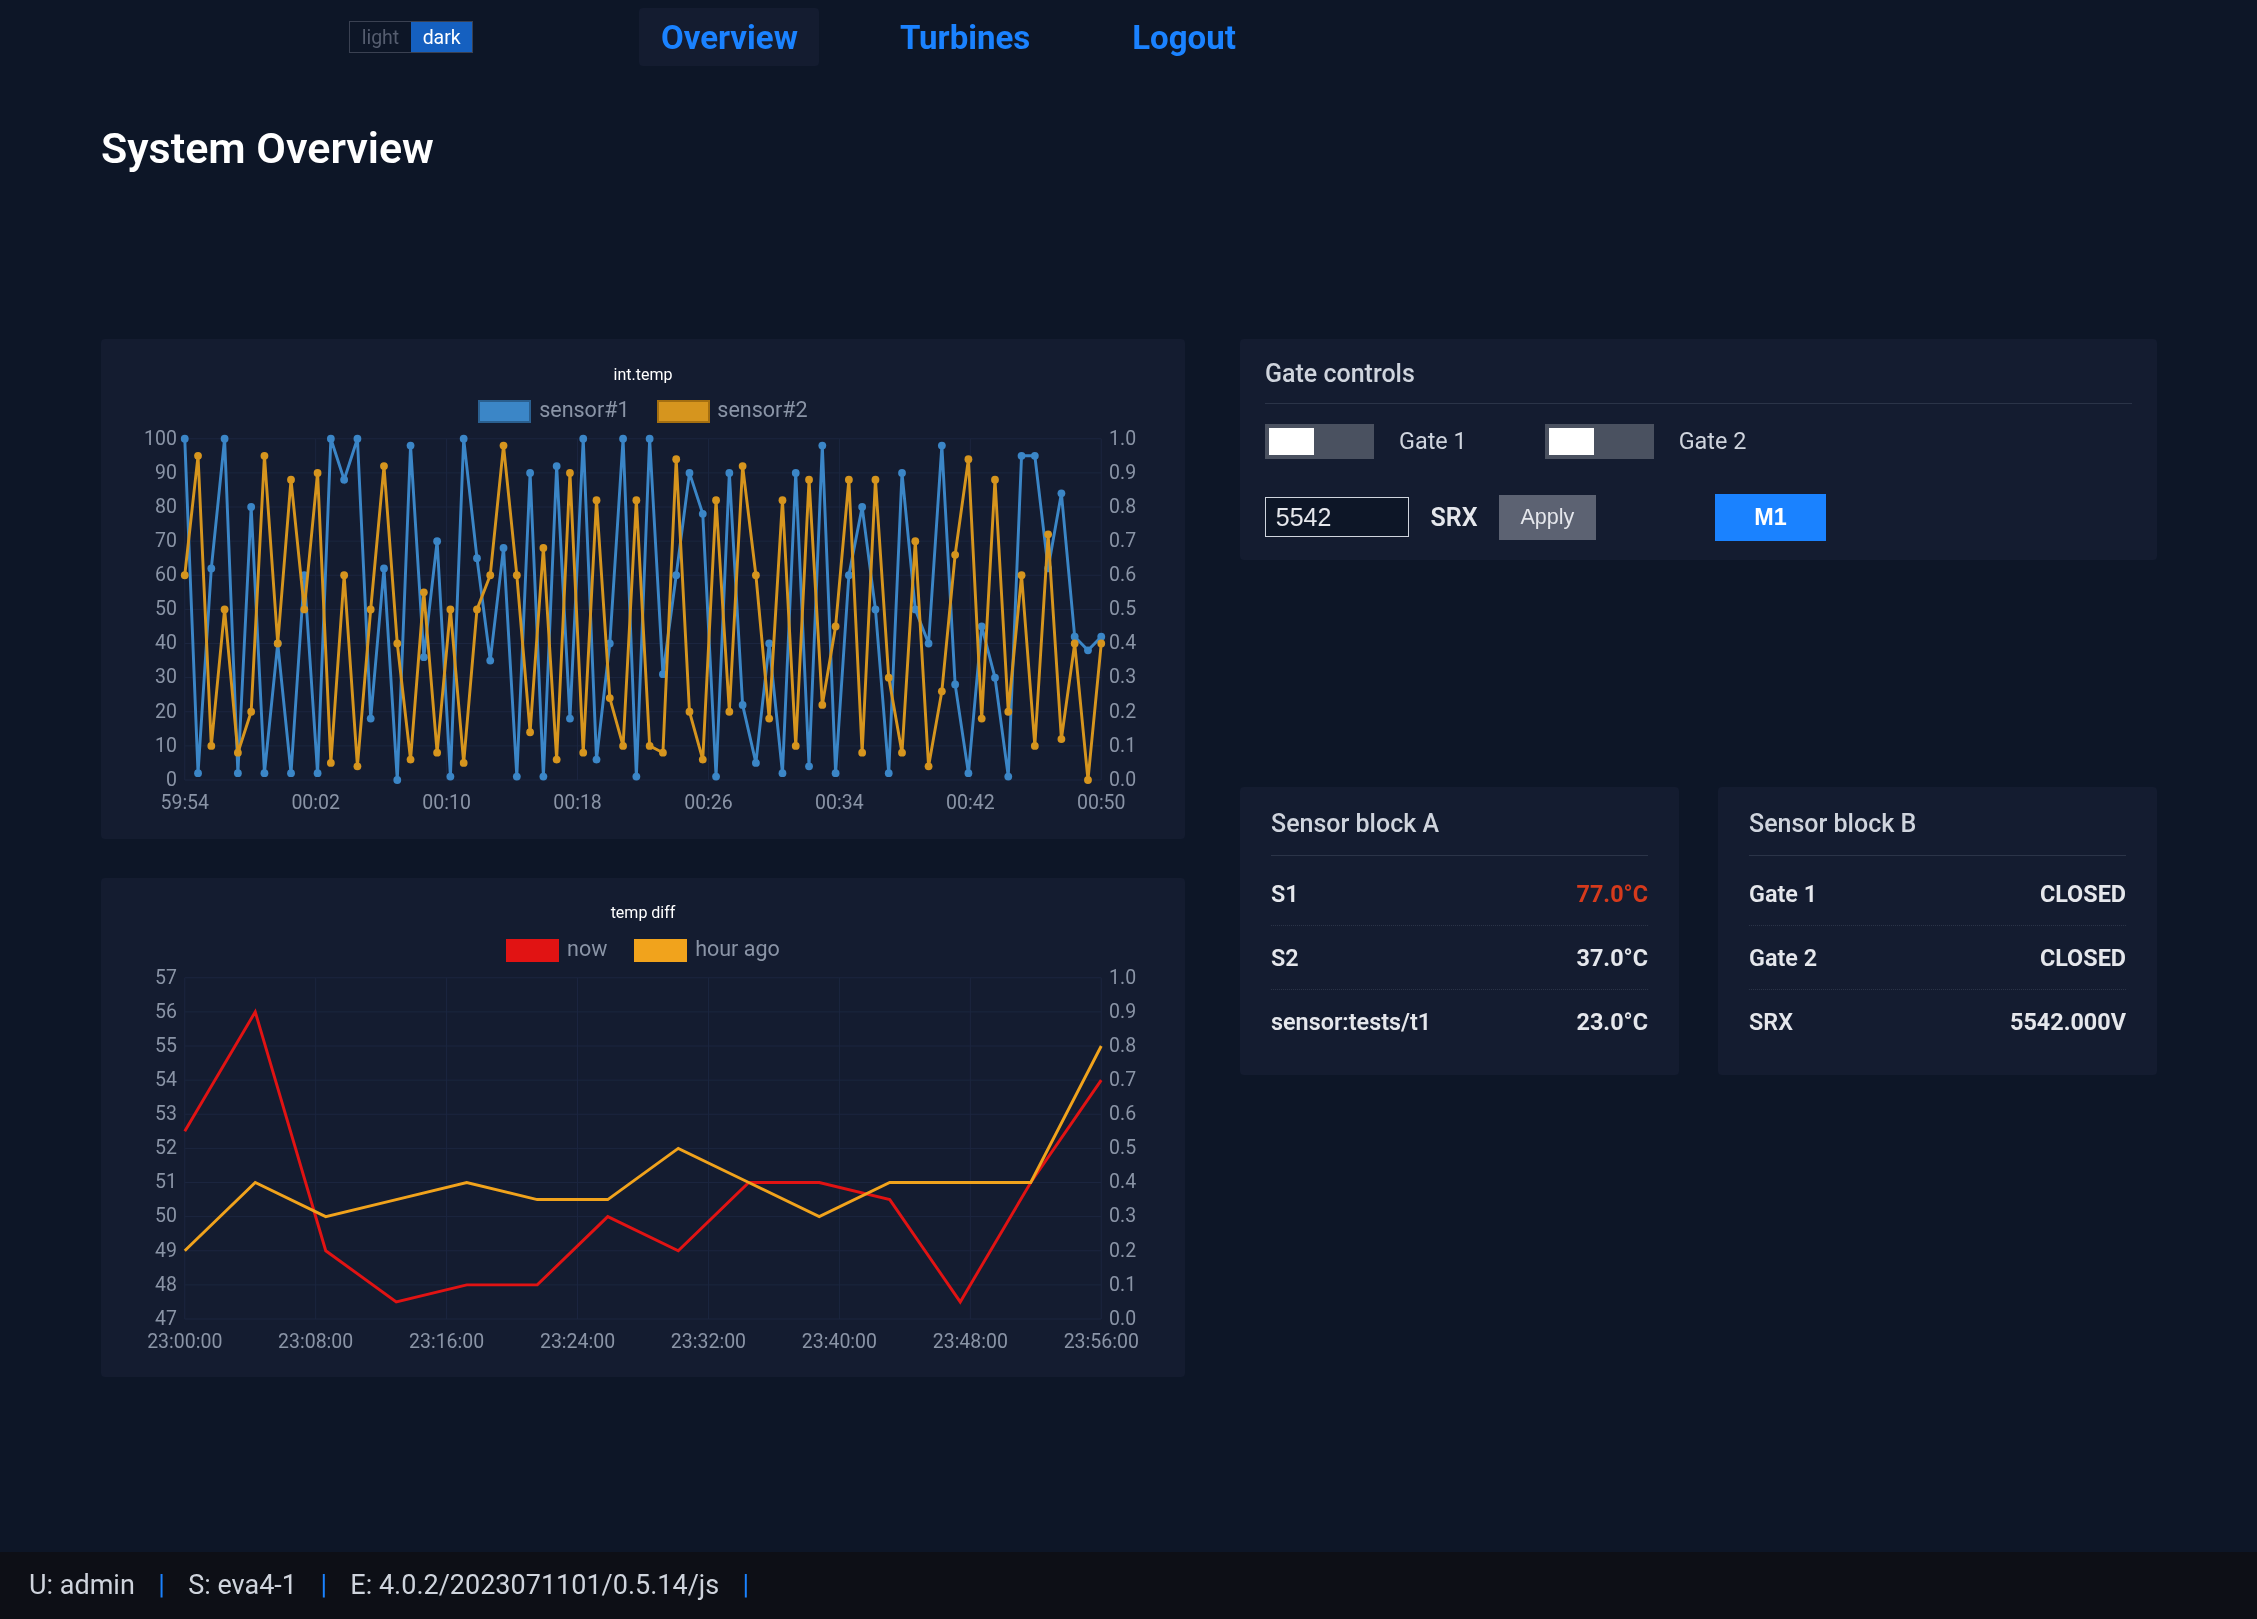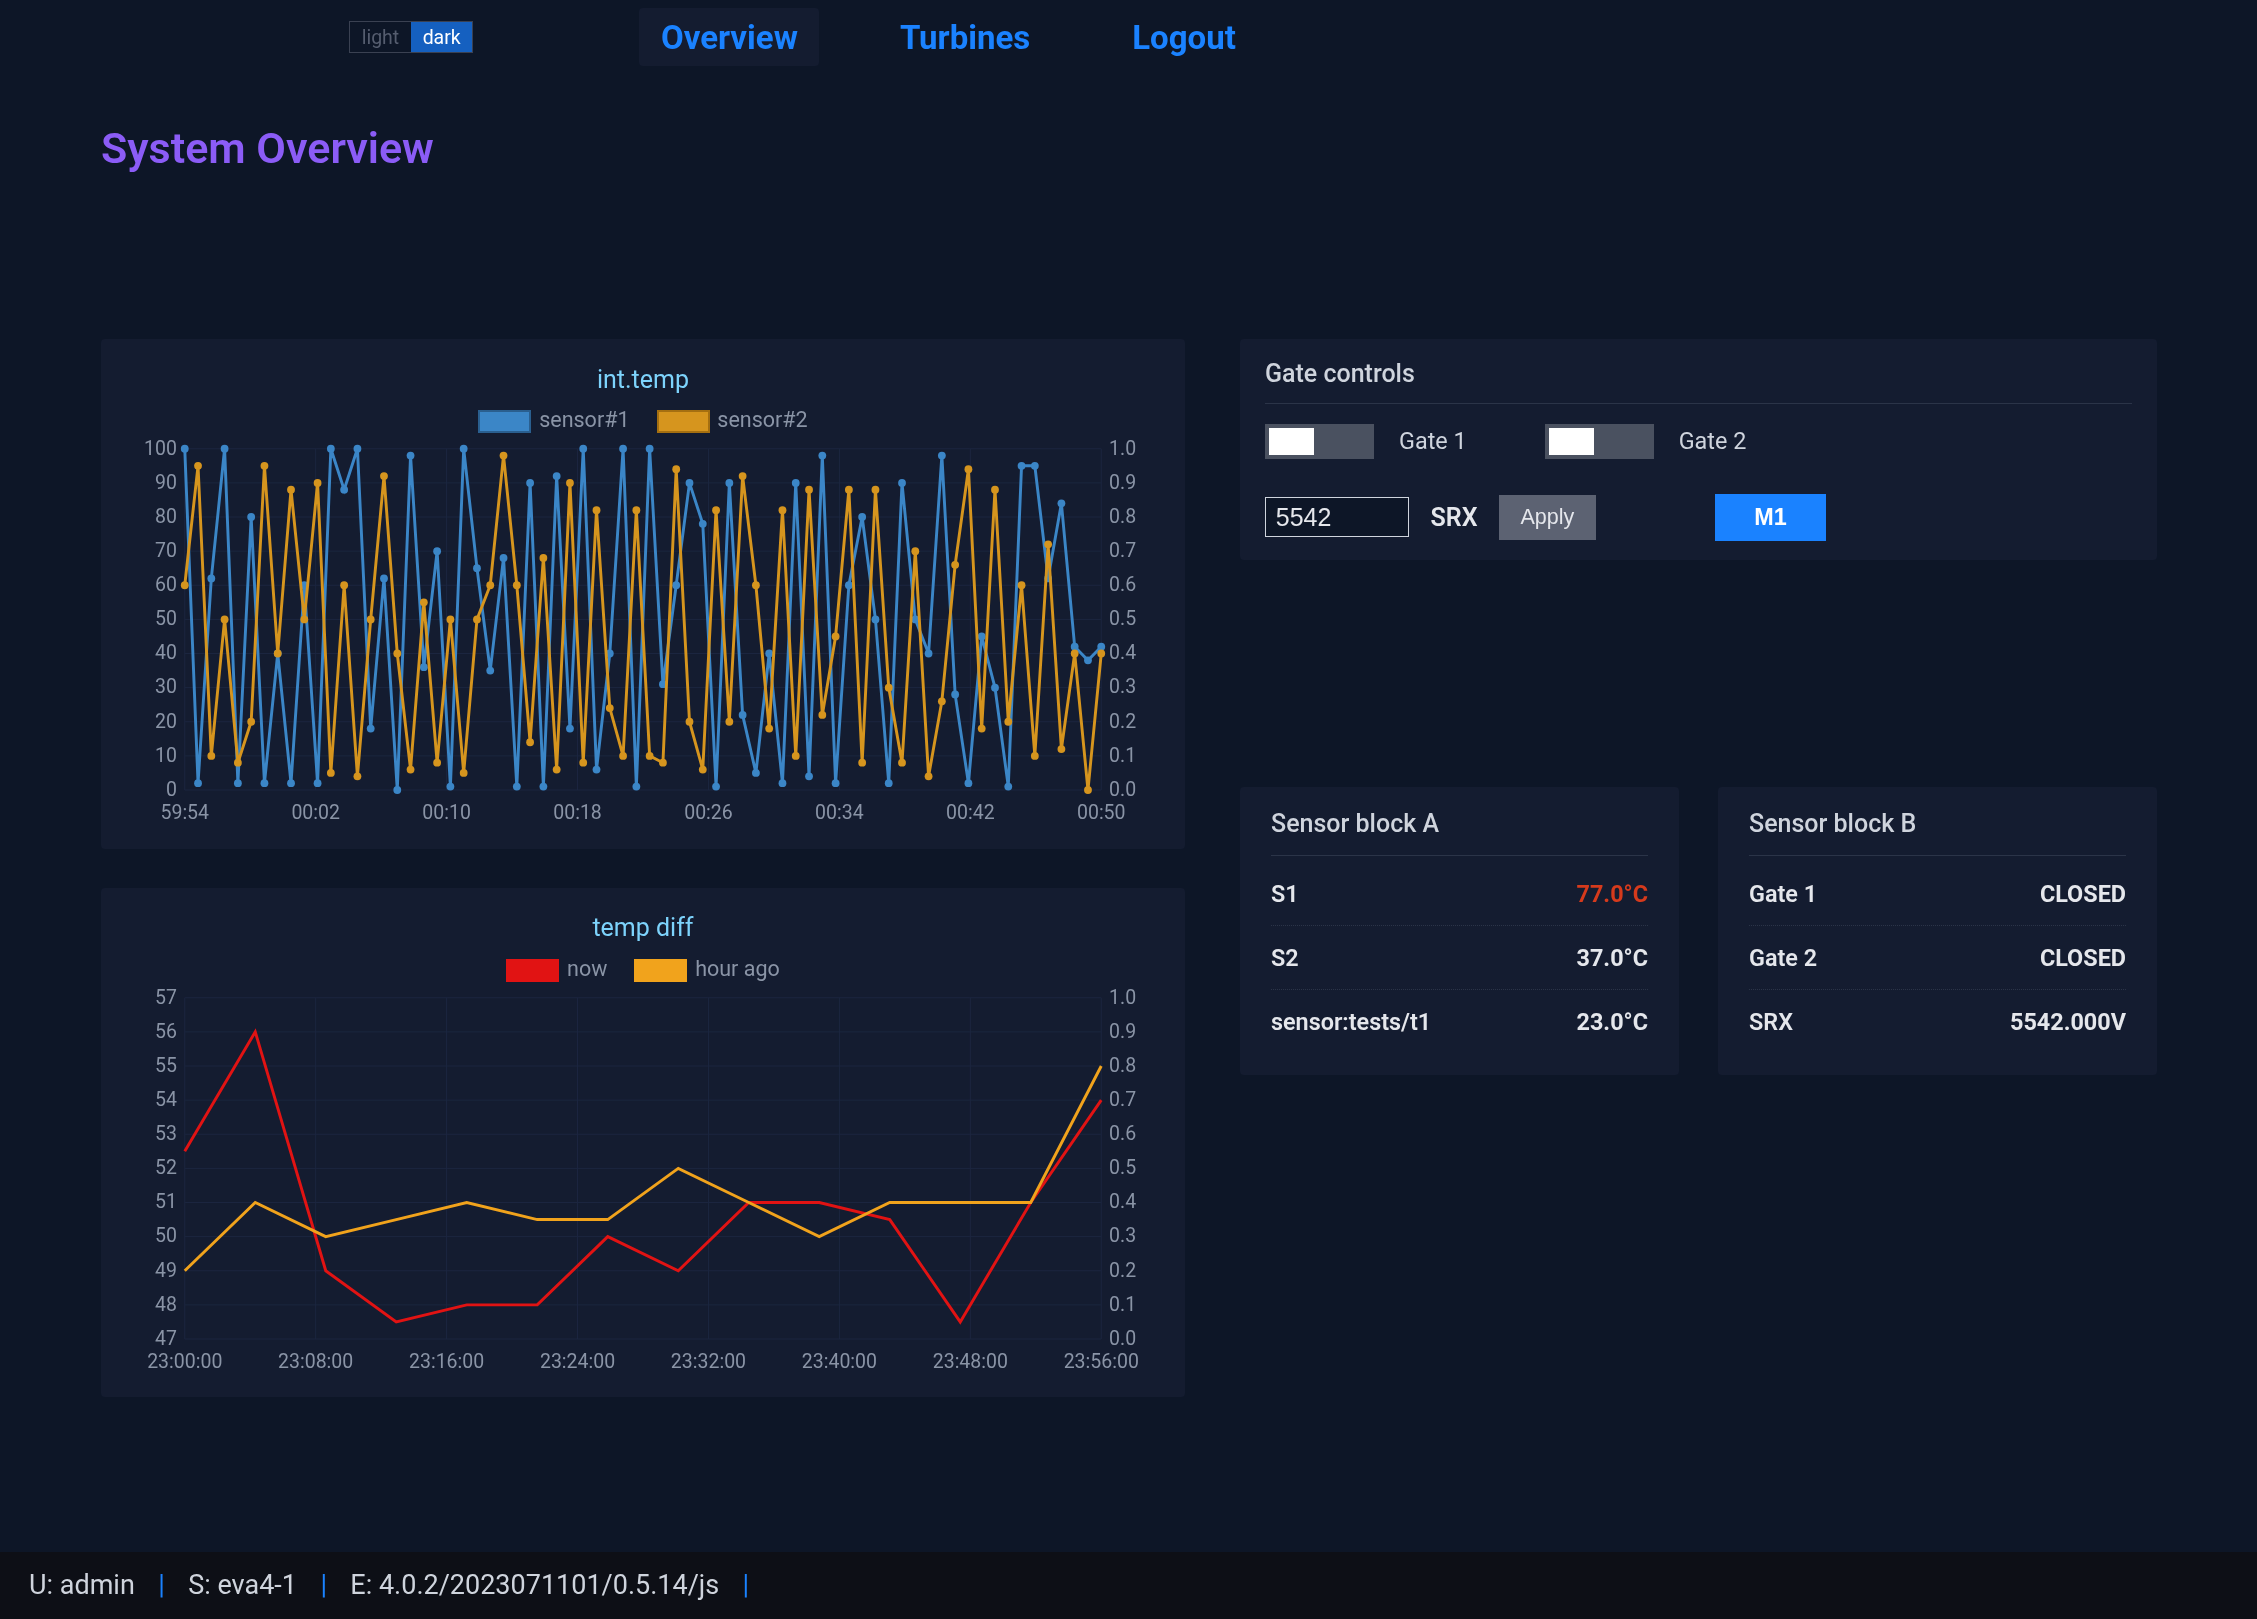--- a/index.html
+++ b/index.html
@@ -27,31 +27,31 @@
   .nav {
     margin-left: 166px;
     display: flex;
     gap: 59px;
     font-size: 33px;
     font-weight: 700;
   }
   .nav a { color: #1a82ff; text-decoration: none; padding: 9.8px 21.5px; border-radius: 3.9px; cursor:pointer;}
   .nav a.active { background: #141c30; }
   h1.page-title {
-    color: #8b5cf6;
+    color: #ffffff;
     font-size: 43px;
     font-weight: 600;
     margin: 57px 0 0 101px;
   }
   .content { padding: 166px 101px 0 101px; display:flex; gap:55px; }
   .left-col { width: 1084px; display:flex; flex-direction:column; gap:39px;}
   .right-col { flex:1; display:flex; flex-direction:column; gap:16px;}
   .panel { background:#141c30; border-radius:3.9px; padding:19.5px 25px; }
   .panel-title { color:#cfd4dd; font-size:25px; font-weight:500; margin-bottom:15.6px; border-bottom:1px solid #2b3448; padding-bottom:15.6px;}
-  .chart-title { text-align:center; color:#7dd3fc; font-size:25px; padding:5.9px 0;}
+  .chart-title { text-align:center; color:#ffffff; font-size:16px; padding:5.9px 0;}
   .legend { display:flex; justify-content:center; gap:27px; padding:7.8px 0 5.9px 0; font-size:21.5px; color:#8a94a6;}
   .legend .sw { display:inline-block; width:53px; height:23.4px; vertical-align:middle; margin-right:7.8px;}
   .chart-body { position:relative; height:390px;}
   .chart-body svg { width:100%; height:100%; display:block;}
   .axis-label { fill:#8a94a6; font-size:20px;}
   .gate-row { display:flex; gap:78px; margin:19.5px 0 35px 0; align-items:center;}
   .switch { width:109px; height:35px; background:#4a5160; position:relative; cursor:pointer;}
   .switch .knob { width:45px; height:27px; background:#fff; position:absolute; top:3.9px; left:3.9px;}
   .gate-row span.lbl { color:#cfd4dd; font-size:23.4px; }
   .srx-row { display:flex; align-items:center; gap:21.5px; }

